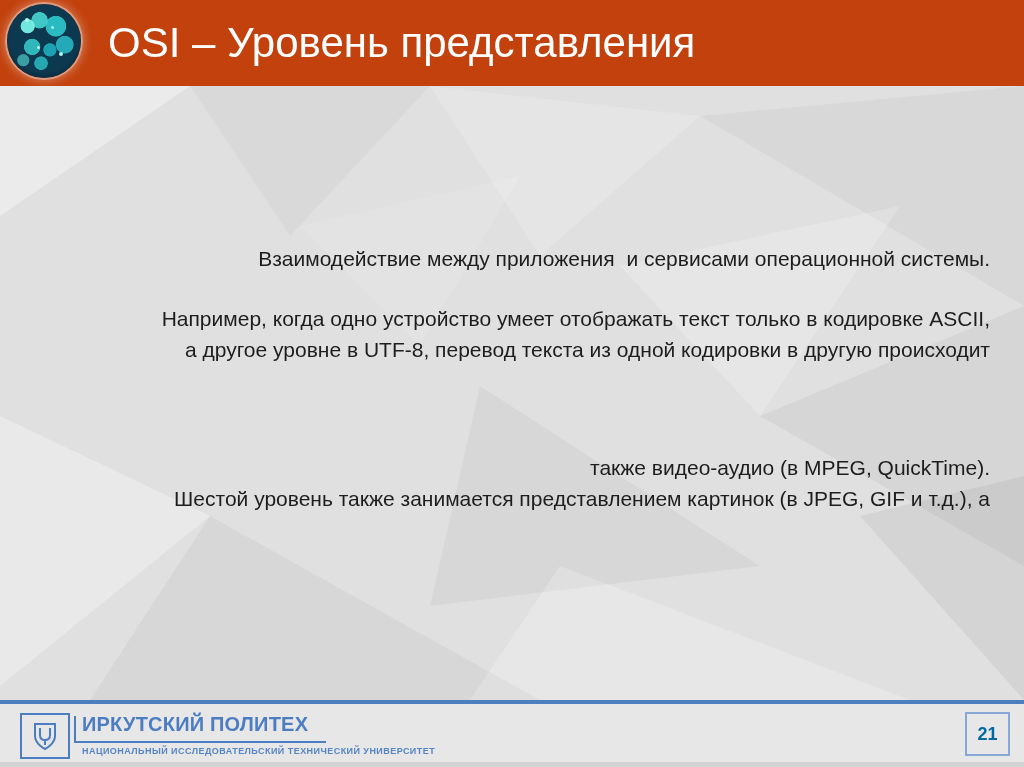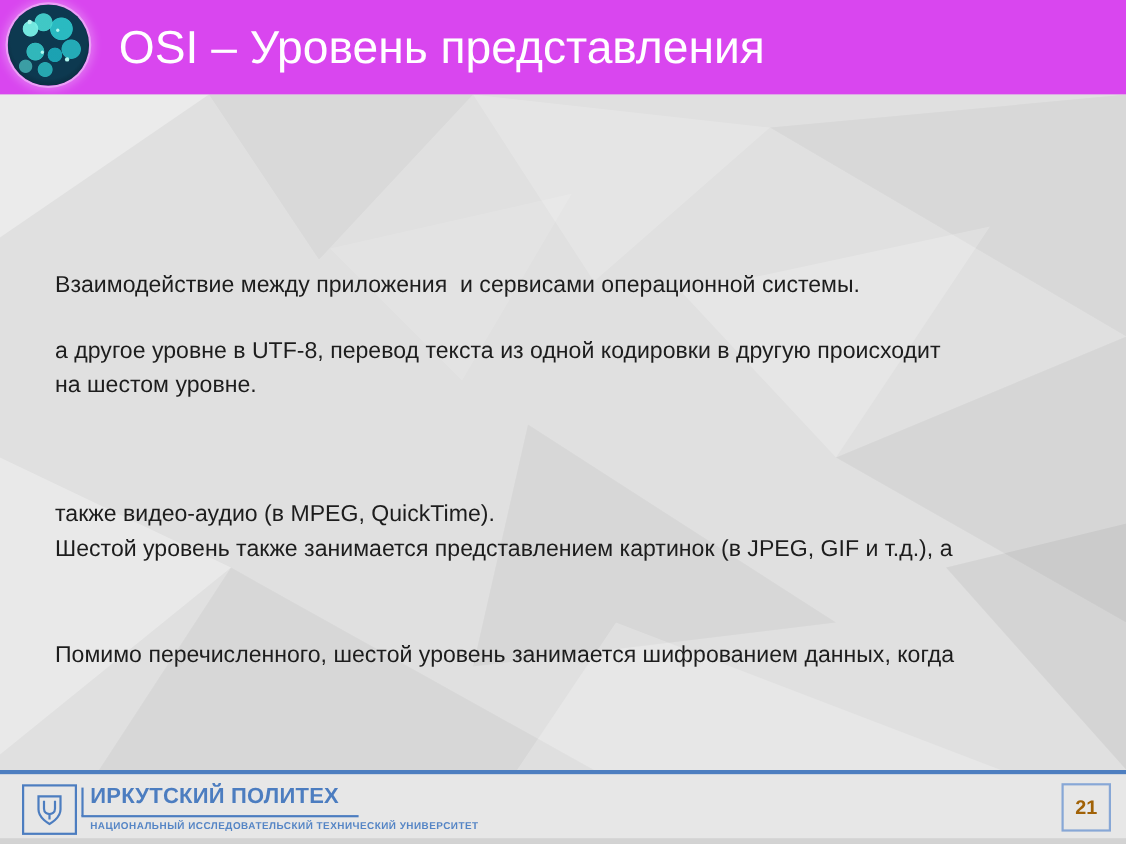--- a/index.html
+++ b/index.html
@@ -6,21 +6,21 @@
   .slide{
     position:relative;
     width:1024px;height:767px;
     overflow:hidden;
     background:#e0e0e0;
     font-family:"Liberation Sans", sans-serif;
   }
   
   .header{
     position:absolute;left:0;top:0;width:1024px;height:86px;
-    background:#d946ef;
+    background:#c2410c;
   }
   .globe{
     position:absolute;left:7px;top:4px;width:74px;height:74px;border-radius:50%;
     background:
       radial-gradient(circle at 28% 30%, rgba(120,240,230,.95) 0 9%, rgba(120,240,230,0) 10%),
       radial-gradient(circle at 44% 22%, rgba(70,215,210,.9) 0 11%, rgba(70,215,210,0) 12%),
       radial-gradient(circle at 66% 30%, rgba(45,200,205,.9) 0 14%, rgba(45,200,205,0) 15%),
       radial-gradient(circle at 78% 55%, rgba(40,190,200,.85) 0 12%, rgba(40,190,200,0) 13%),
       radial-gradient(circle at 58% 62%, rgba(30,180,195,.85) 0 10%, rgba(30,180,195,0) 11%),
       radial-gradient(circle at 34% 58%, rgba(55,205,205,.85) 0 12%, rgba(55,205,205,0) 13%),
@@ -32,20 +32,21 @@
   .globe-dot{position:absolute;border-radius:50%;background:#aef7ef;}
   .title{
     position:absolute;left:108px;top:0;height:86px;line-height:86px;
     margin:0;font-size:42px;font-weight:normal;color:#ffffff;
     letter-spacing:0px;white-space:nowrap;
   }
   
   .content{
     position:absolute;left:0;top:86px;width:1024px;height:436px;
     background:#e0e0e0;
+    text-align:right;
   }
   .texture{position:absolute;left:0;top:0;width:1024px;height:614px;display:block;}
   .para{
     position:absolute;left:50px;width:940px;
     font-size:21px;line-height:31px;color:#1d1d1d;
   }
   .para .line{white-space:pre;}
   .p1{top:157px;}
   .p2{top:217px;}
   .p3{top:366px;}
@@ -78,21 +79,21 @@
     position:absolute;left:74px;top:37px;width:252px;height:1.5px;background:#4c7dc0;
   }
   .uni-sub{
     position:absolute;left:82px;top:42px;
     font-size:9px;font-weight:bold;color:#5585c5;letter-spacing:0.45px;white-space:nowrap;text-align:right;
   }
   .page-box{
     position:absolute;right:14px;top:8px;width:41px;height:40px;
     border:2px solid #87a7d6;
     display:flex;align-items:center;justify-content:center;
-    font-size:18px;font-weight:bold;color:#a16207;
+    font-size:18px;font-weight:bold;color:#0369a1;
   }
 </style>
 </head>
 <body>
 
 <div class="slide">
 
   <div class="header">
     <div class="globe">
       <span class="globe-dot" style="left:18px;top:14px;width:4px;height:4px;"></span>
@@ -117,31 +118,30 @@
       <polygon points="560,480 910,614 470,614" fill="#ffffff" opacity="0.22"></polygon>
       <polygon points="860,430 1024,390 1024,614" fill="#000000" opacity="0.05"></polygon>
       <polygon points="300,140 520,90 420,260" fill="#ffffff" opacity="0.12"></polygon>
     </svg>
 
     <div class="para p1">
       <div class="line">Взаимодействие между приложения  и сервисами операционной системы.</div>
     </div>
 
     <div class="para p2">
+      <div class="line">Например, когда одно устройство умеет отображать текст только в кодировке ASCII,</div>
       <div class="line">а другое уровне в UTF-8, перевод текста из одной кодировки в другую происходит</div>
-      <div class="line">на шестом уровне.</div>
     </div>
 
     <div class="para p3">
       <div class="line">также видео-аудио (в MPEG, QuickTime).</div>
       <div class="line">Шестой уровень также занимается представлением картинок (в JPEG, GIF и т.д.), а</div>
     </div>
 
     <div class="para p4">
-      <div class="line">Помимо перечисленного, шестой уровень занимается шифрованием данных, когда</div>
     </div>
   </div>
 
   <div class="footer-line"></div>
 
   <div class="footer">
     <div class="logo-box">
       <svg width="32" height="32" viewBox="0 0 32 32">
         <path d="M6 4 H26 V16 C26 24 16 29 16 29 C16 29 6 24 6 16 Z" fill="none" stroke="#4c7dc0" stroke-width="2"></path>
         <path d="M11 8 V15 C11 19 14 20 16 20 C18 20 21 19 21 15 V8" fill="none" stroke="#4c7dc0" stroke-width="2"></path>

